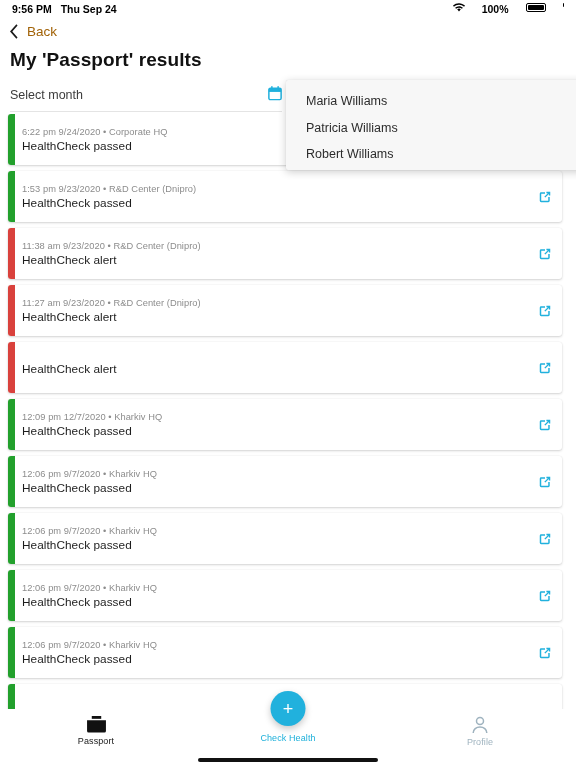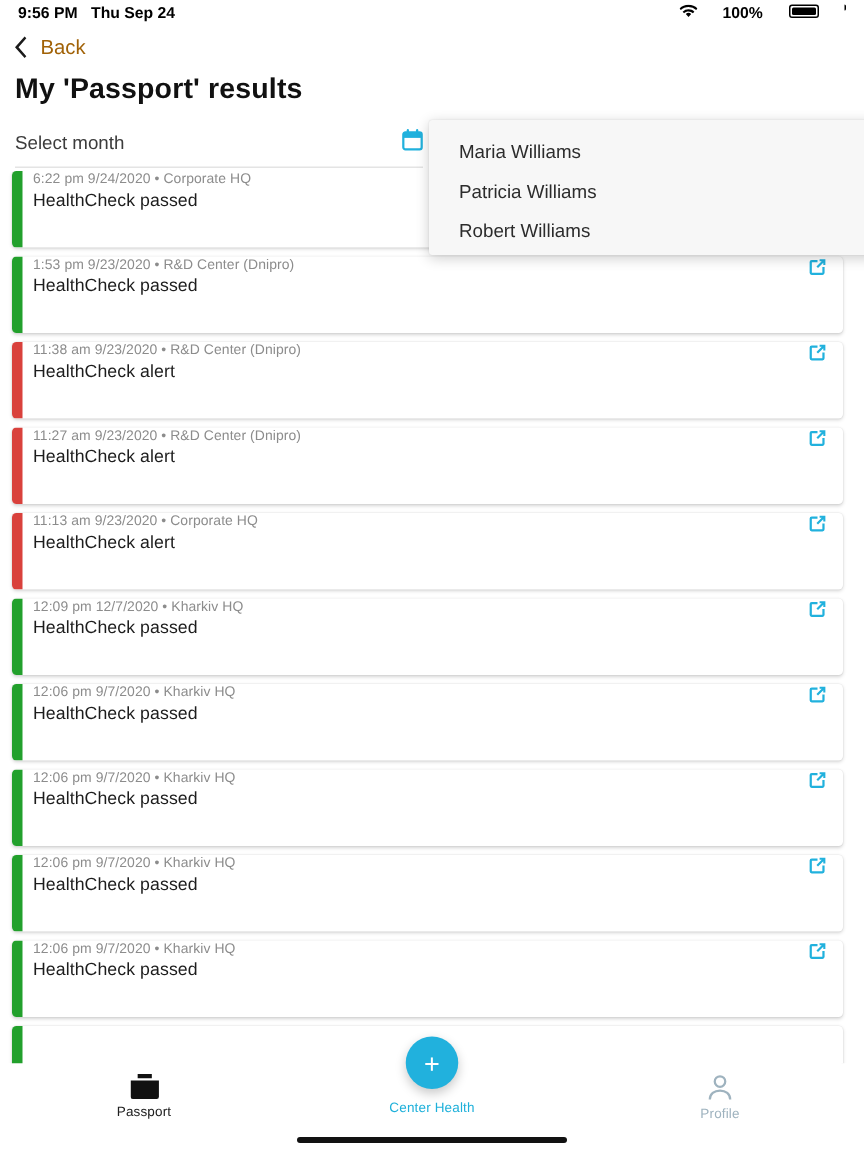--- a/index.html
+++ b/index.html
@@ -69,21 +69,21 @@
 
   
   .list {
     position: absolute; top: 114px; left: 0; right: 0; bottom: 59px;
     overflow: hidden;
   }
   .card {
     position: relative; height: 51px; margin: 0 14px 6px 8px;
     background: #fff; border-radius: 3px;
     box-shadow: 0 1px 2.5px rgba(0,0,0,.17), 0 0 0 .5px rgba(0,0,0,.035);
-    display: flex; align-items: flex-start; overflow: hidden;
+    display: flex; align-items: center; overflow: hidden;
   }
   .card-bar {
     position: absolute; left: 0; top: 0; bottom: 0; width: 7px;
   }
   .bar-pass { background: #22a02c; }
   .bar-alert { background: #d9413c; }
   .card-body { padding-left: 14px; flex: 1; }
   .card-meta {
     font-size: 9.3px; color: #8c8c8c; white-space: nowrap; letter-spacing: .05px;
   }
@@ -225,21 +225,20 @@
             <svg class="ext-ic" viewBox="0 0 16 16">
               <path d="M2 4.2A1.6 1.6 0 0 1 3.6 2.6H8v1.7H3.7v8h8V8h1.7v4.4A1.6 1.6 0 0 1 11.8 14H3.6A1.6 1.6 0 0 1 2 12.4z" fill="#21b1dd"></path>
               <path d="M9.6 2h4.4v4.4h-1.6V4.7l-4 4-1.2-1.1 4-4H9.6z" fill="#21b1dd"></path>
             </svg>
           </span>
         </div>
       </div>
       <div class="card">
         <div class="card-bar bar-alert"></div>
         <div class="card-body">
-          <div class="card-meta">11:13 am 9/23/2020 • Corporate HQ</div>
           <div class="card-status">HealthCheck alert</div>
         </div>
         <div class="card-link">
           <span>
             <svg class="ext-ic" viewBox="0 0 16 16">
               <path d="M2 4.2A1.6 1.6 0 0 1 3.6 2.6H8v1.7H3.7v8h8V8h1.7v4.4A1.6 1.6 0 0 1 11.8 14H3.6A1.6 1.6 0 0 1 2 12.4z" fill="#21b1dd"></path>
               <path d="M9.6 2h4.4v4.4h-1.6V4.7l-4 4-1.2-1.1 4-4H9.6z" fill="#21b1dd"></path>
             </svg>
           </span>
         </div>
@@ -337,21 +336,21 @@
           <path d="M0 4.5h20V16a1.6 1.6 0 0 1-1.6 1.6H1.6A1.6 1.6 0 0 1 0 16z" fill="#111"></path>
         </svg>
       </span>
       <span class="tab-label">Passport</span>
     </div>
 
     <div class="tab tab-check">
       <div class="fab">
         <span class="fab-plus">+</span>
       </div>
-      <span class="tab-label">Center Health</span>
+      <span class="tab-label">Check Health</span>
     </div>
 
     <div class="tab tab-profile">
       <span>
         <svg class="person-ic" viewBox="0 0 18 18">
           <circle cx="9" cy="5" r="3.5" fill="none" stroke="#9fb3bf" stroke-width="1.5"></circle>
           <path d="M2.2 17c0-3.6 3-6 6.8-6s6.8 2.4 6.8 6" fill="none" stroke="#9fb3bf" stroke-width="1.5"></path>
         </svg>
       </span>
       <span class="tab-label">Profile</span>

